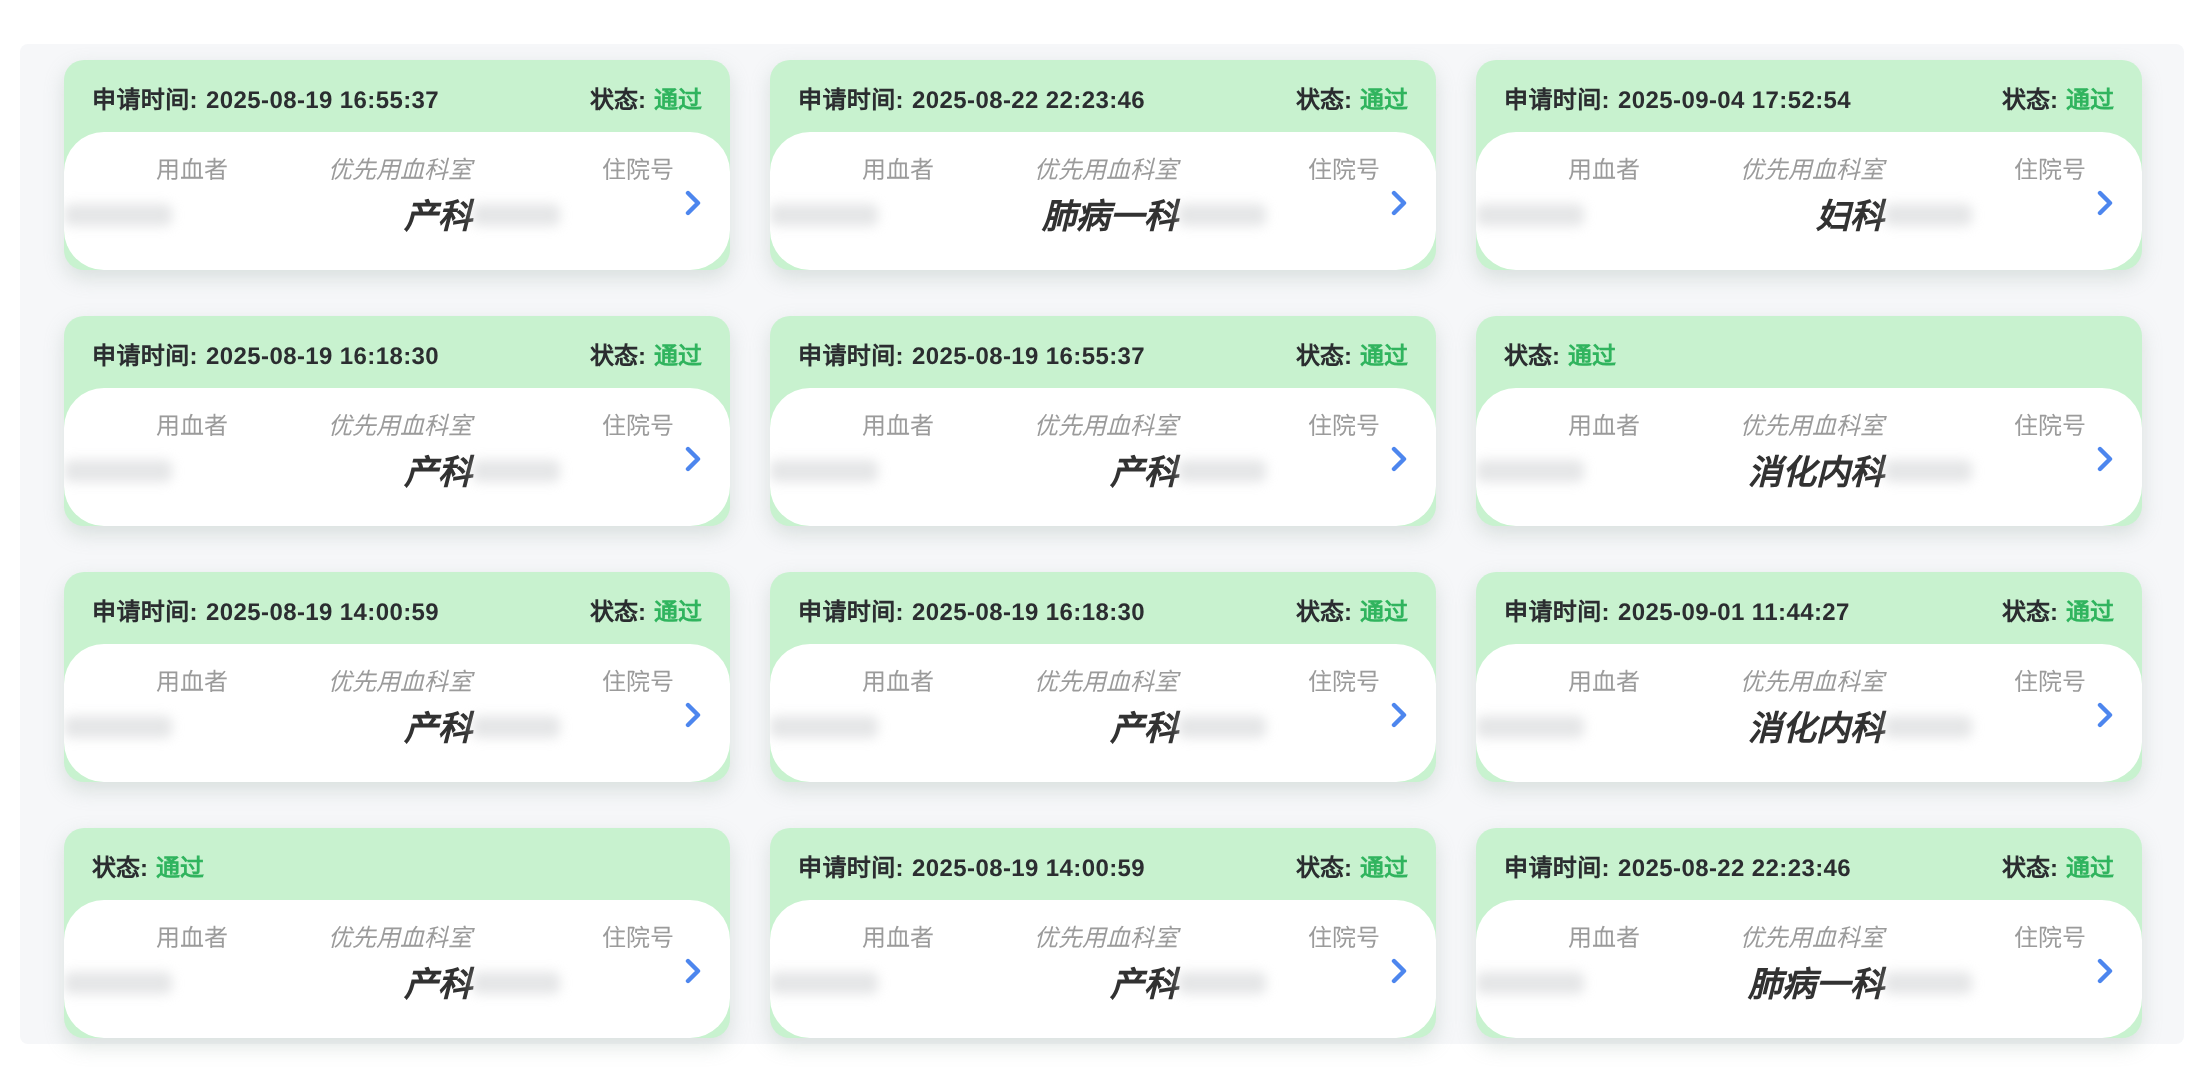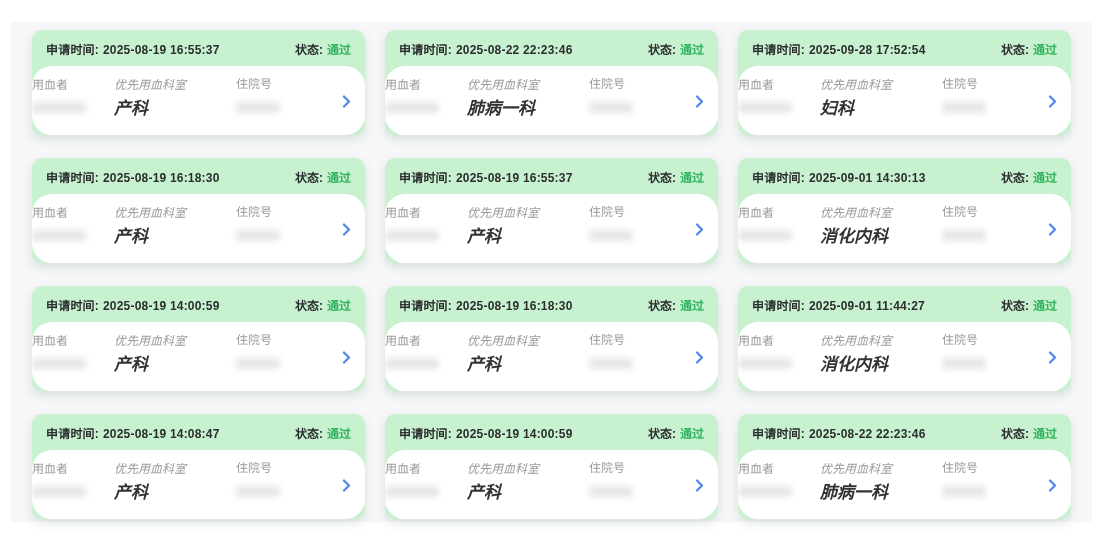--- a/index.html
+++ b/index.html
@@ -63,29 +63,30 @@
     margin-left:4px;
   }
   .card-body{
     flex:1;
     background:#ffffff;
     border-radius:20px;
     display:flex;
     align-items:stretch;
     padding:12px 14px 10px 0;
     box-sizing:border-box;
+    text-align:right;
   }
   .field{
     display:flex;
     flex-direction:column;
     justify-content:flex-start;
   }
   .field-recipient{flex:0 0 82px;}
   .field-department{flex:0 0 122px;font-style:italic;}
-  .field-admission{flex:1 1 auto;font-family:Liberation Mono, monospace;}
+  .field-admission{flex:1 1 auto;}
   .field-label{
     font-size:12px;
     color:#9b9b9b;
     line-height:14px;
     white-space:nowrap;
   }
   .field-value{
     font-size:17px;
     color:#323232;
     font-weight:600;
@@ -170,21 +171,21 @@
         <svg width="9" height="13" viewBox="0 0 9 13">
           <path d="M2 1.5 L7 6.5 L2 11.5" fill="none" stroke="#4d86ee" stroke-width="2.2" stroke-linecap="round" stroke-linejoin="round"></path>
         </svg>
       </div>
     </div>
   </div>
 
   <div class="card">
     <div class="card-header">
       <div class="apply-time">
-        <span>申请时间:</span><span class="time-val">2025-09-28 17:52:54</span>
+        <span>申请时间:</span><span class="time-val">2025-09-04 17:52:54</span>
       </div>
       <div class="status">
         <span>状态:</span><span class="status-val">通过</span>
       </div>
     </div>
     <div class="card-body">
       <div class="field field-recipient">
         <span class="field-label">用血者</span>
         <span class="redacted"></span>
       </div>
@@ -259,23 +260,20 @@
       <div class="chevron-wrap">
         <svg width="9" height="13" viewBox="0 0 9 13">
           <path d="M2 1.5 L7 6.5 L2 11.5" fill="none" stroke="#4d86ee" stroke-width="2.2" stroke-linecap="round" stroke-linejoin="round"></path>
         </svg>
       </div>
     </div>
   </div>
 
   <div class="card">
     <div class="card-header">
-      <div class="apply-time">
-        <span>申请时间:</span><span class="time-val">2025-09-01 14:30:13</span>
-      </div>
       <div class="status">
         <span>状态:</span><span class="status-val">通过</span>
       </div>
     </div>
     <div class="card-body">
       <div class="field field-recipient">
         <span class="field-label">用血者</span>
         <span class="redacted"></span>
       </div>
       <div class="field field-department">
@@ -379,23 +377,20 @@
       <div class="chevron-wrap">
         <svg width="9" height="13" viewBox="0 0 9 13">
           <path d="M2 1.5 L7 6.5 L2 11.5" fill="none" stroke="#4d86ee" stroke-width="2.2" stroke-linecap="round" stroke-linejoin="round"></path>
         </svg>
       </div>
     </div>
   </div>
 
   <div class="card">
     <div class="card-header">
-      <div class="apply-time">
-        <span>申请时间:</span><span class="time-val">2025-08-19 14:08:47</span>
-      </div>
       <div class="status">
         <span>状态:</span><span class="status-val">通过</span>
       </div>
     </div>
     <div class="card-body">
       <div class="field field-recipient">
         <span class="field-label">用血者</span>
         <span class="redacted"></span>
       </div>
       <div class="field field-department">

